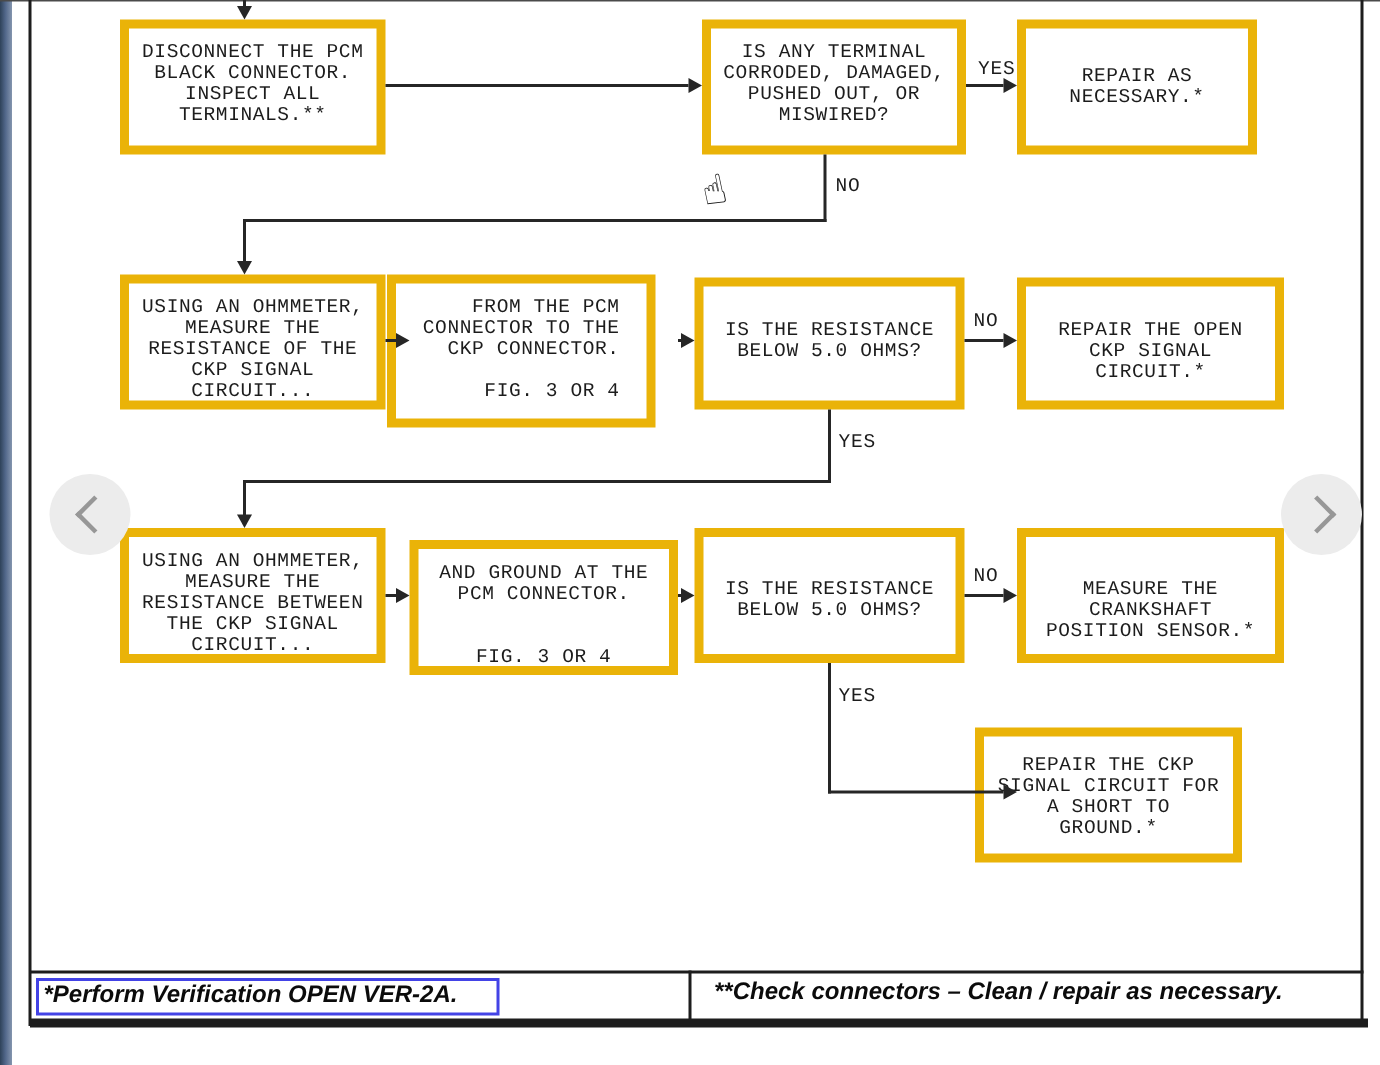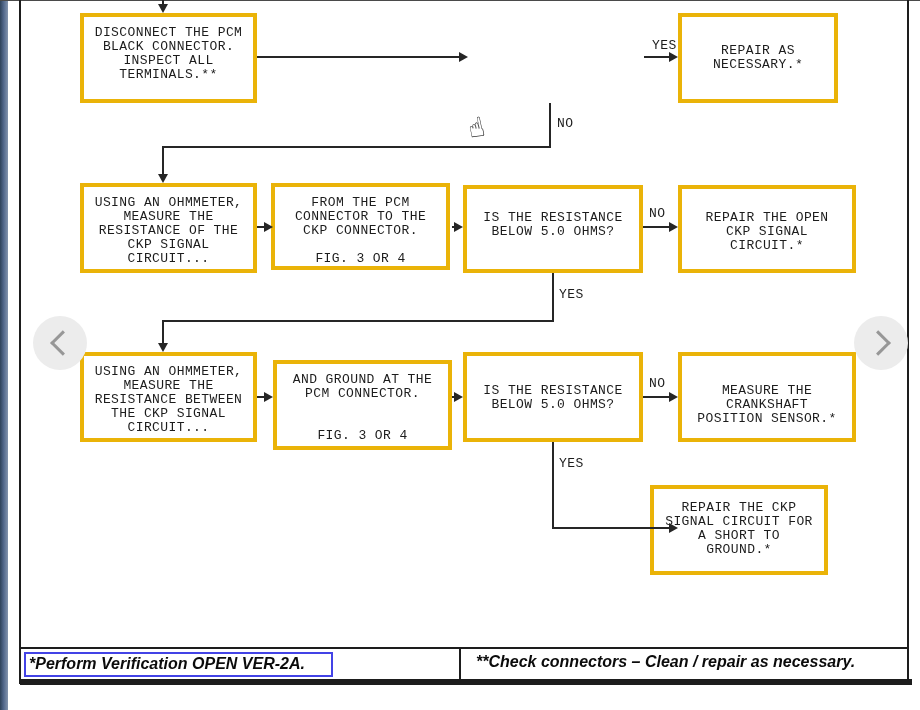--- a/index.html
+++ b/index.html
@@ -4,21 +4,21 @@
 <style>
   html,body{margin:0;padding:0;background:#fff;}
   #stage{position:relative;width:920px;height:710px;background:#ffffff;overflow:hidden;
          font-family:"Liberation Mono","DejaVu Sans Mono",monospace;}
   
   .side-strip{position:absolute;left:0;top:0;width:8px;height:710px;
               background:linear-gradient(90deg,#2e4259 0%,#51678a 45%,#8495ae 100%);}
   .top-hairline{position:absolute;left:0;top:0;width:920px;height:1px;background:#4a4a4a;}
   .pg-border{position:absolute;background:#1d1d1d;}
   
-  .node{position:absolute;border:4px solid #eab308;background:#fff;box-sizing:border-box;
+  .node{position:absolute;border:6px solid #eab308;background:#fff;box-sizing:border-box;
         color:#1c1c1c;font-size:13px;line-height:14px;letter-spacing:0.4px;
         text-align:center;white-space:pre-line;display:flex;justify-content:center;}
   .node.top{align-items:flex-start;padding-top:9px;}
   .node.mid{align-items:center;padding-top:0;}
   
   .hl,.vl{position:absolute;background:#262626;}
   .hl{height:2px;} .vl{width:2px;}
   .ar{position:absolute;width:0;height:0;border-top:5px solid transparent;
       border-bottom:5px solid transparent;border-left:9px solid #262626;}
   .ad{position:absolute;width:0;height:0;border-left:5px solid transparent;
@@ -49,29 +49,33 @@
 
   <div class="side-strip"></div>
   <div class="top-hairline"></div>
   <div class="pg-border" style="left:19px;top:0;width:2px;height:684px;"></div>
   <div class="pg-border" style="left:907px;top:0;width:2px;height:682px;"></div>
 
   <div class="node top" style="left:80px;top:13px;width:177px;height:90px;">DISCONNECT THE PCM
 BLACK CONNECTOR.
 INSPECT ALL
 TERMINALS.**</div>
+  <div class="node top" style="left:468px;top:13px;width:176px;height:90px;">IS ANY TERMINAL
+CORRODED, DAMAGED,
+PUSHED OUT, OR
+MISWIRED?</div>
   <div class="node mid" style="left:678px;top:13px;width:160px;height:90px;">REPAIR AS
 NECESSARY.*</div>
 
   <div class="node top" style="left:80px;top:183px;width:177px;height:90px;">USING AN OHMMETER,
 MEASURE THE
 RESISTANCE OF THE
 CKP SIGNAL
 CIRCUIT...</div>
-  <div class="node top" style="left:271px;top:183px;width:179px;height:87px;">FROM THE PCM
+  <div class="node top" style="left:258px;top:183px;width:179px;height:102px;text-align:right;">FROM THE PCM
 CONNECTOR TO THE
 CKP CONNECTOR.
 
 FIG. 3 OR 4</div>
   <div class="node top" style="left:463px;top:185px;width:180px;height:88px;padding-top:22px;">IS THE RESISTANCE
 BELOW 5.0 OHMS?</div>
   <div class="node top" style="left:678px;top:185px;width:178px;height:88px;padding-top:22px;">REPAIR THE OPEN
 CKP SIGNAL
 CIRCUIT.*</div>
 

